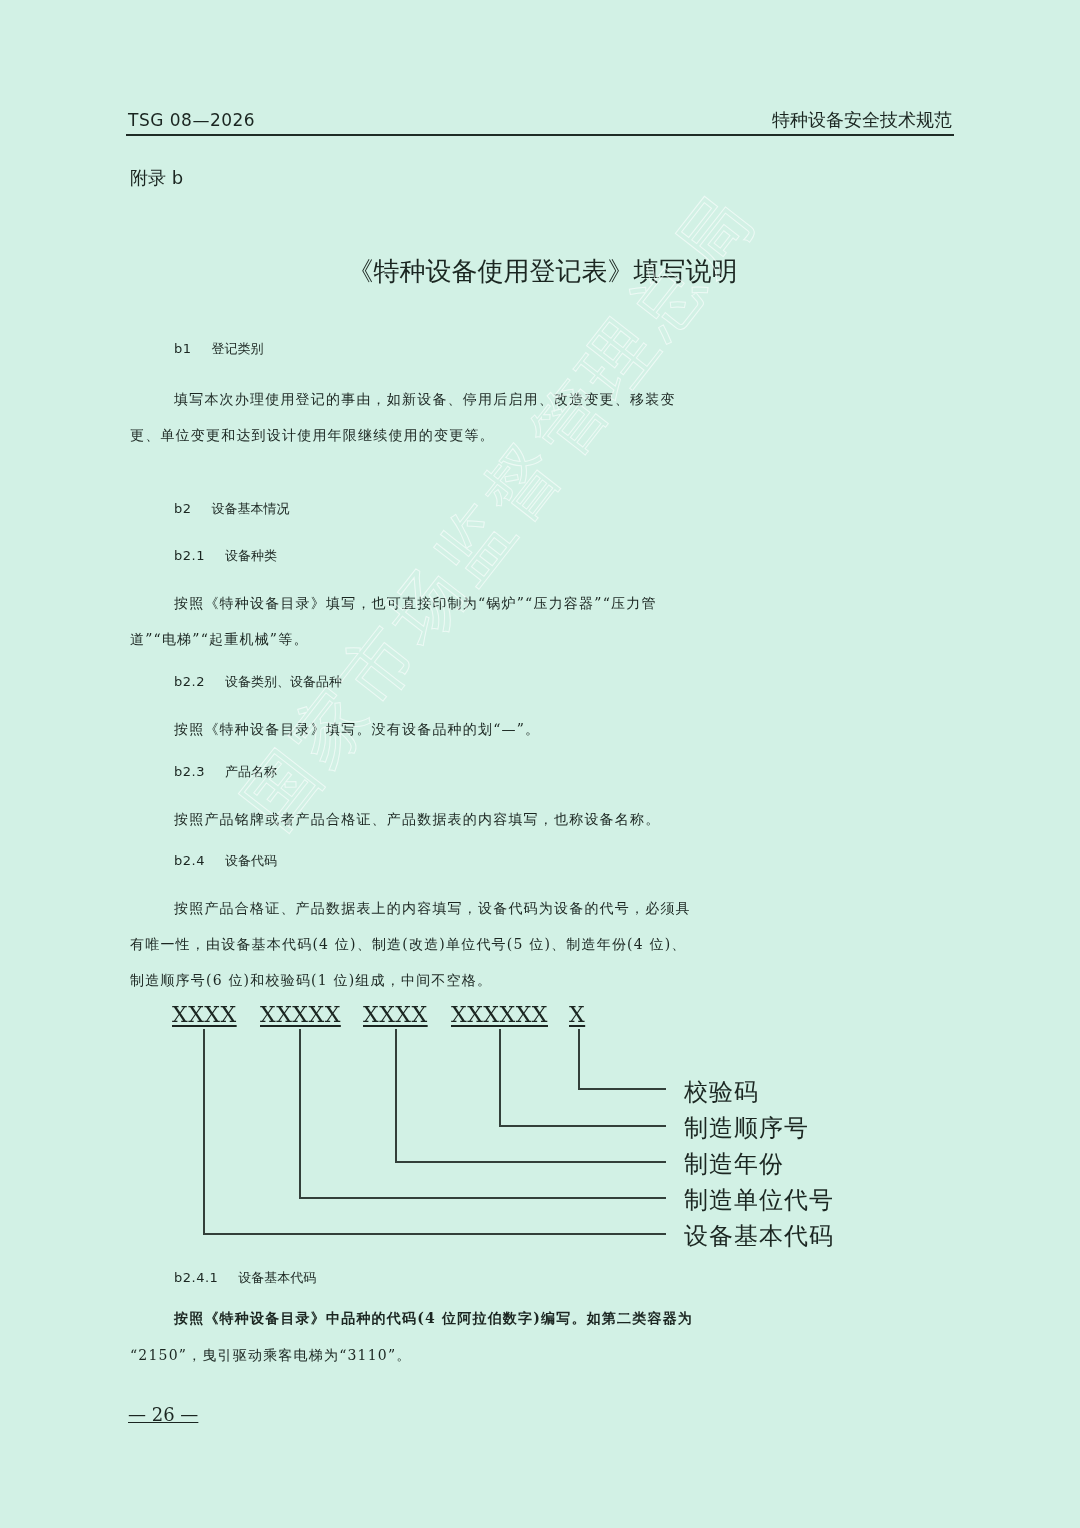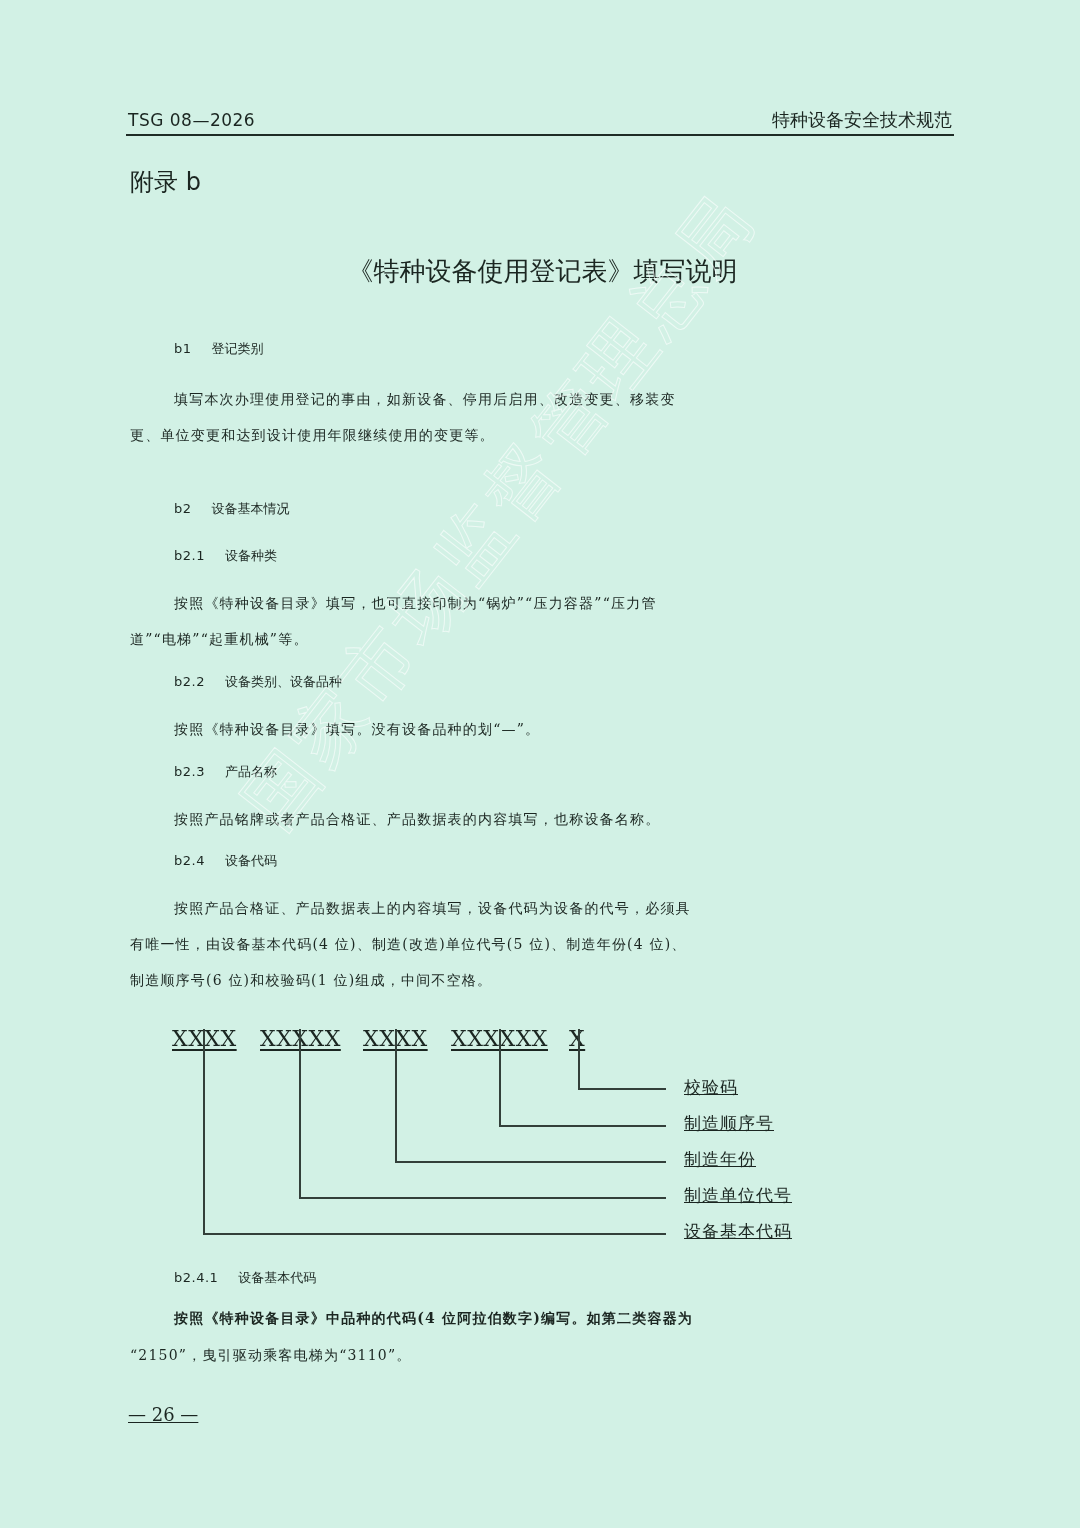--- a/index.html
+++ b/index.html
@@ -11,31 +11,31 @@
     color: #1b2621;
   }
   .sans { font-family: "DejaVu Sans", "Liberation Sans", sans-serif; }
   .serif { font-family: "DejaVu Serif", "Liberation Serif", serif; }
   .abs { position: absolute; white-space: nowrap; }
 
   .hdr-left { left: 128px; top: 110px; font-size: 17px; letter-spacing: 0.5px; }
   .hdr-right { right: 128px; top: 108px; font-size: 18px; }
   .hdr-rule { left: 126px; top: 134px; width: 828px; height: 2px; background: #1e2c26; }
 
-  .appendix { left: 130px; top: 166px; font-size: 24px; }
+  .appendix { left: 130px; top: 166px; font-size: 18px; }
   .title { left: 0; width: 1085px; text-align: center; top: 254px; font-size: 26px; }
 
   .h { font-size: 13px; }
   .h .num { display: inline-block; margin-right: 20px; letter-spacing: 0.5px; }
   .p { font-size: 14px; letter-spacing: 1.2px; line-height: 36px; }
 
-  .code-seg { font-size: 22px; text-decoration: underline; text-underline-offset: 3px; letter-spacing: 0.5px; margin-top: 24px; }
+  .code-seg { font-size: 22px; text-decoration: underline; text-underline-offset: 3px; letter-spacing: 0.5px; }
   .vline { position: absolute; width: 2px; background: #33403a; }
   .hline { position: absolute; height: 2px; background: #33403a; }
-  .lbl { font-size: 17px; letter-spacing: 1px; text-decoration: underline; }
+  .lbl { font-size: 24px; letter-spacing: 1px; }
 
   .watermark {
     position: absolute; left: 260px; top: 770px;
     font-size: 72px; color: rgba(255,255,255,0.55);
     transform: rotate(-52deg); transform-origin: left center;
     letter-spacing: 6px; pointer-events: none;
     -webkit-text-stroke: 1px rgba(255,255,255,0.6);
     color: transparent;
   }
   .footer { left: 128px; top: 1404px; font-size: 18px; text-decoration: underline; }

